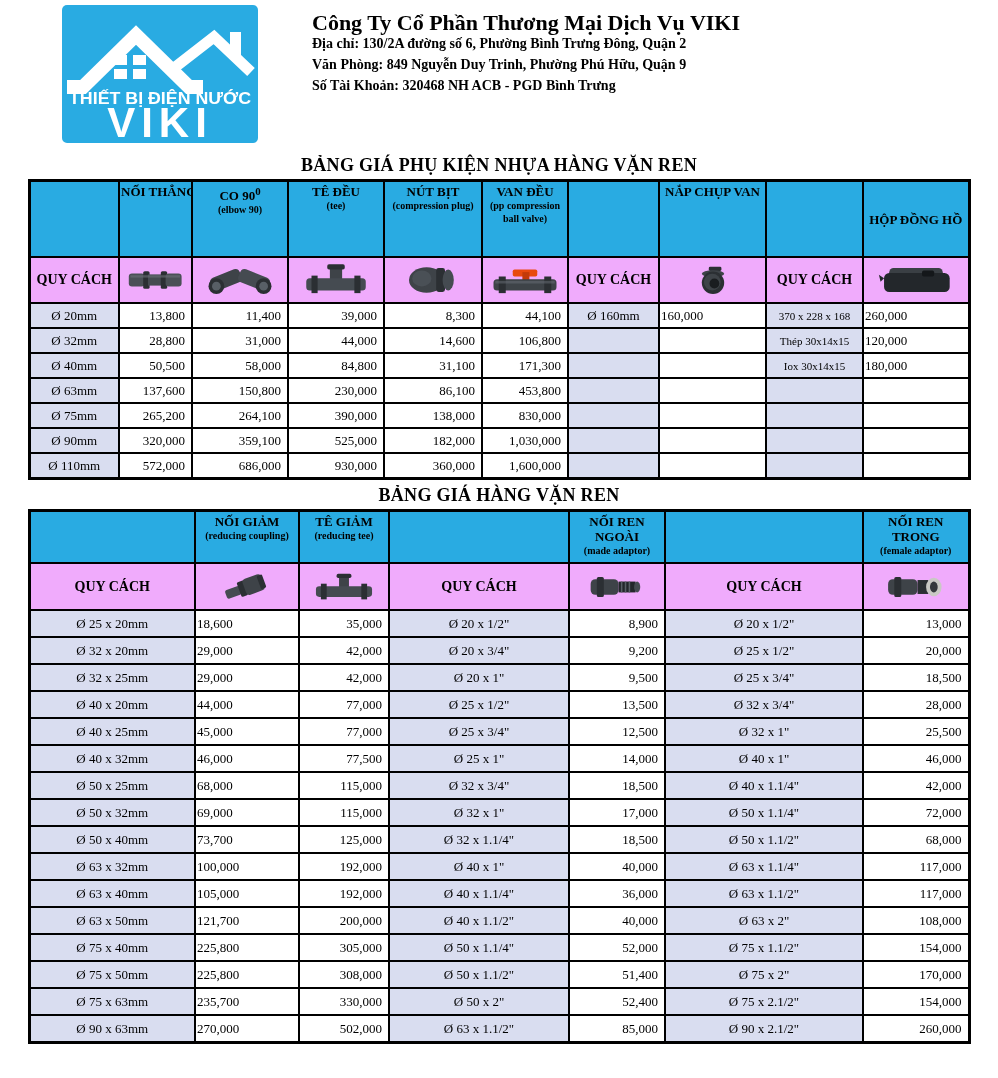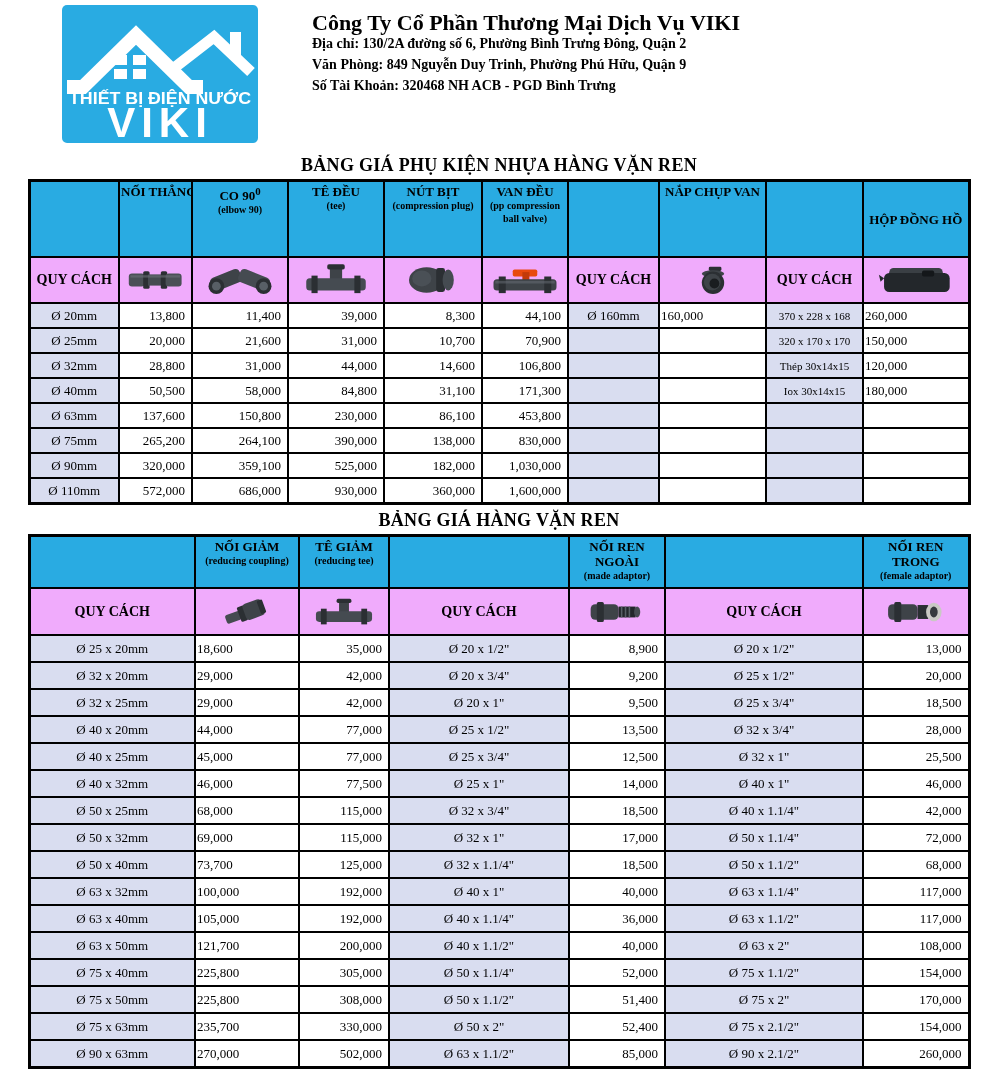--- a/index.html
+++ b/index.html
@@ -187,32 +187,20 @@
         <td class="num">11,400</td>
         <td class="num">39,000</td>
         <td class="num">8,300</td>
         <td class="num">44,100</td>
         <td class="lav">Ø 160mm</td>
         <td class="cnum">160,000</td>
         <td class="lav sm">370 x 228 x 168</td>
         <td class="cnum">260,000</td>
       </tr>
       <tr>
-        <td class="lav">Ø 25mm</td>
-        <td class="num">20,000</td>
-        <td class="num">21,600</td>
-        <td class="num">31,000</td>
-        <td class="num">10,700</td>
-        <td class="num">70,900</td>
-        <td class="lav"></td>
-        <td class="cnum"></td>
-        <td class="lav sm">320 x 170 x 170</td>
-        <td class="cnum">150,000</td>
-      </tr>
-      <tr>
         <td class="lav">Ø 32mm</td>
         <td class="num">28,800</td>
         <td class="num">31,000</td>
         <td class="num">44,000</td>
         <td class="num">14,600</td>
         <td class="num">106,800</td>
         <td class="lav"></td>
         <td class="cnum"></td>
         <td class="lav sm">Thép 30x14x15</td>
         <td class="cnum">120,000</td>

